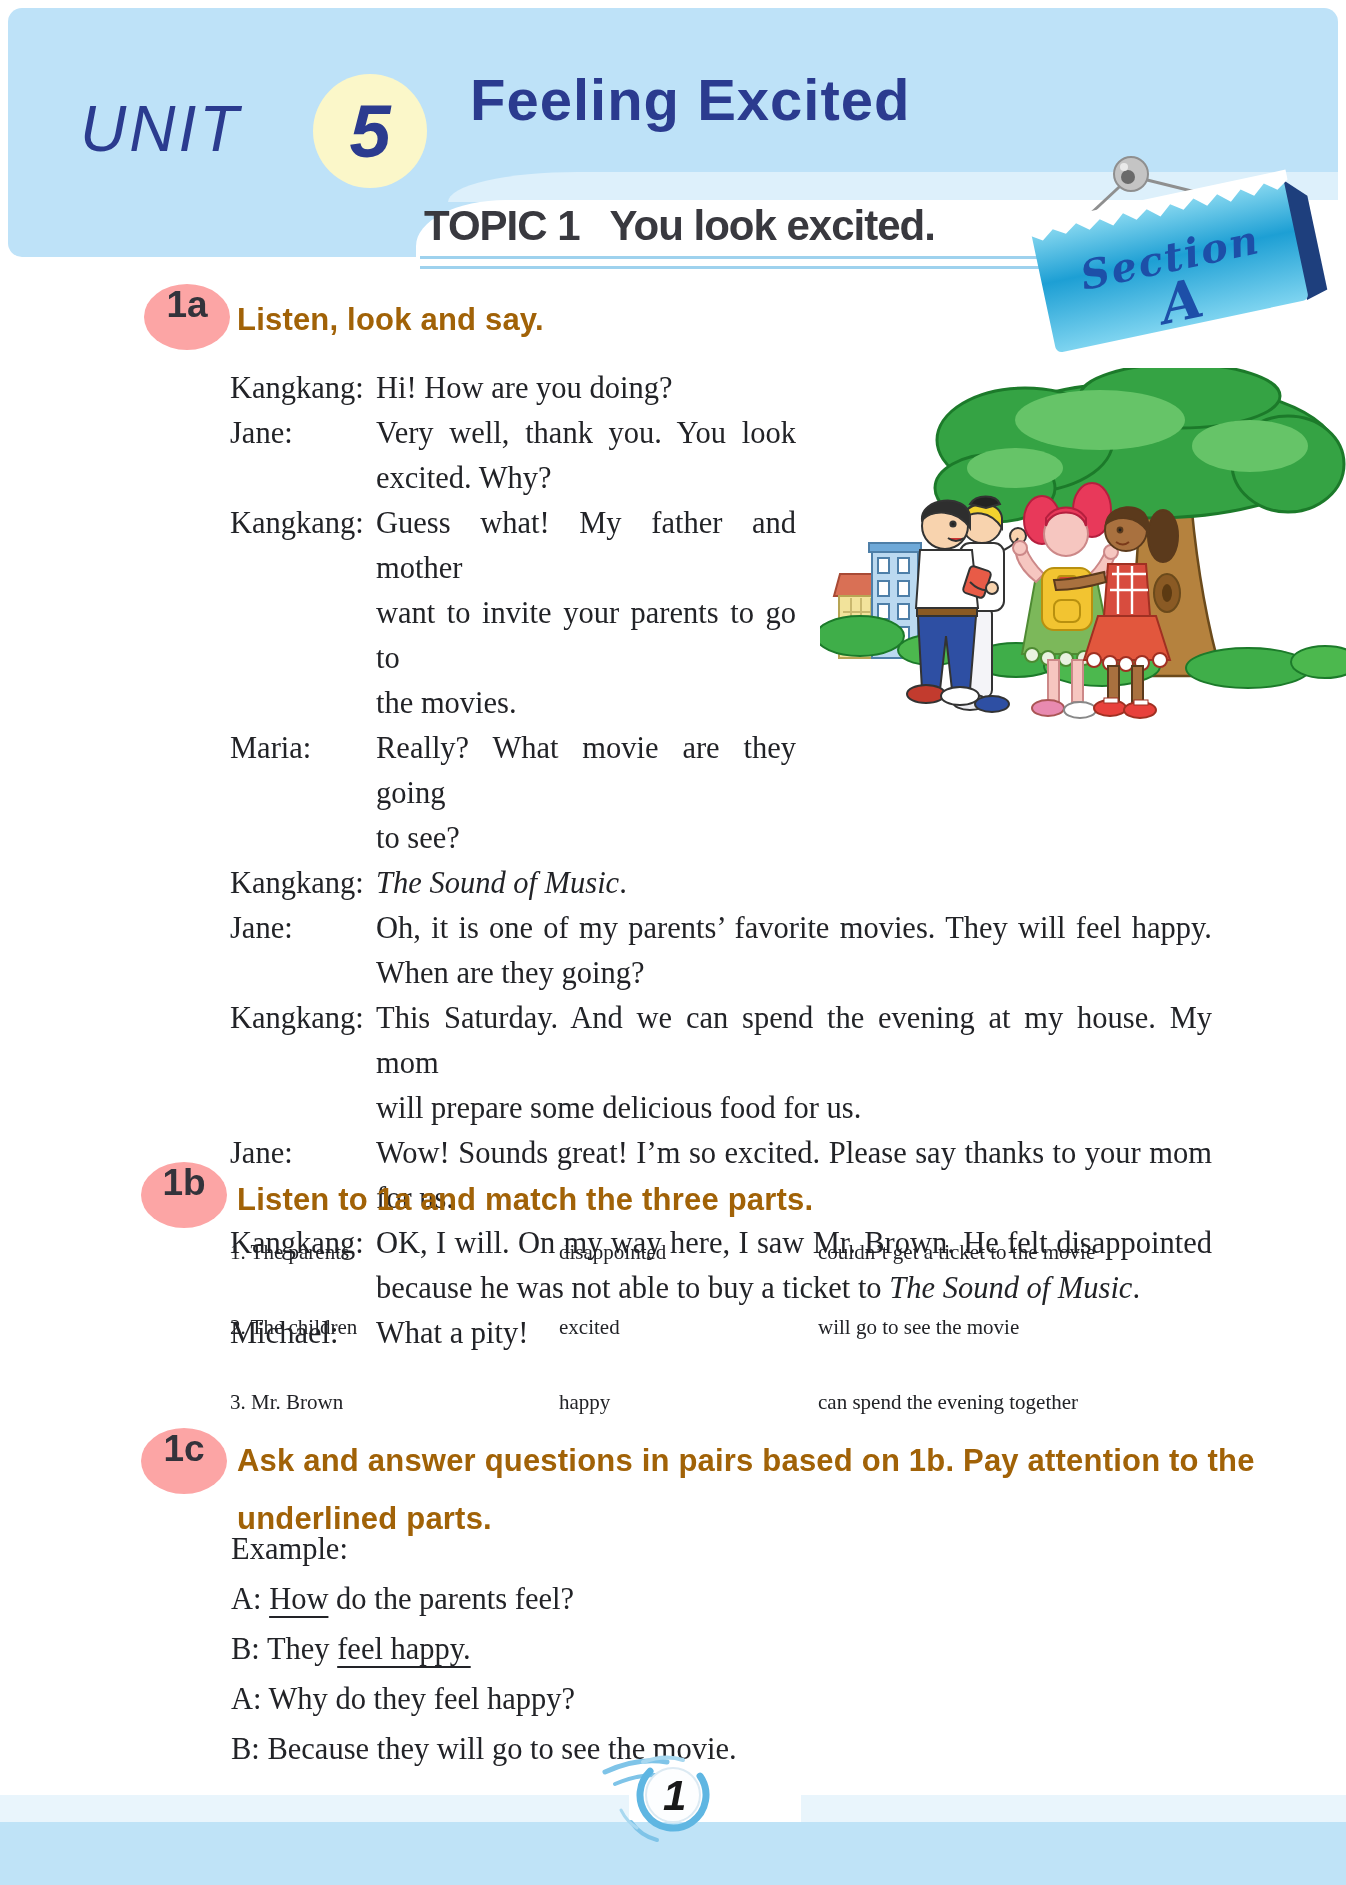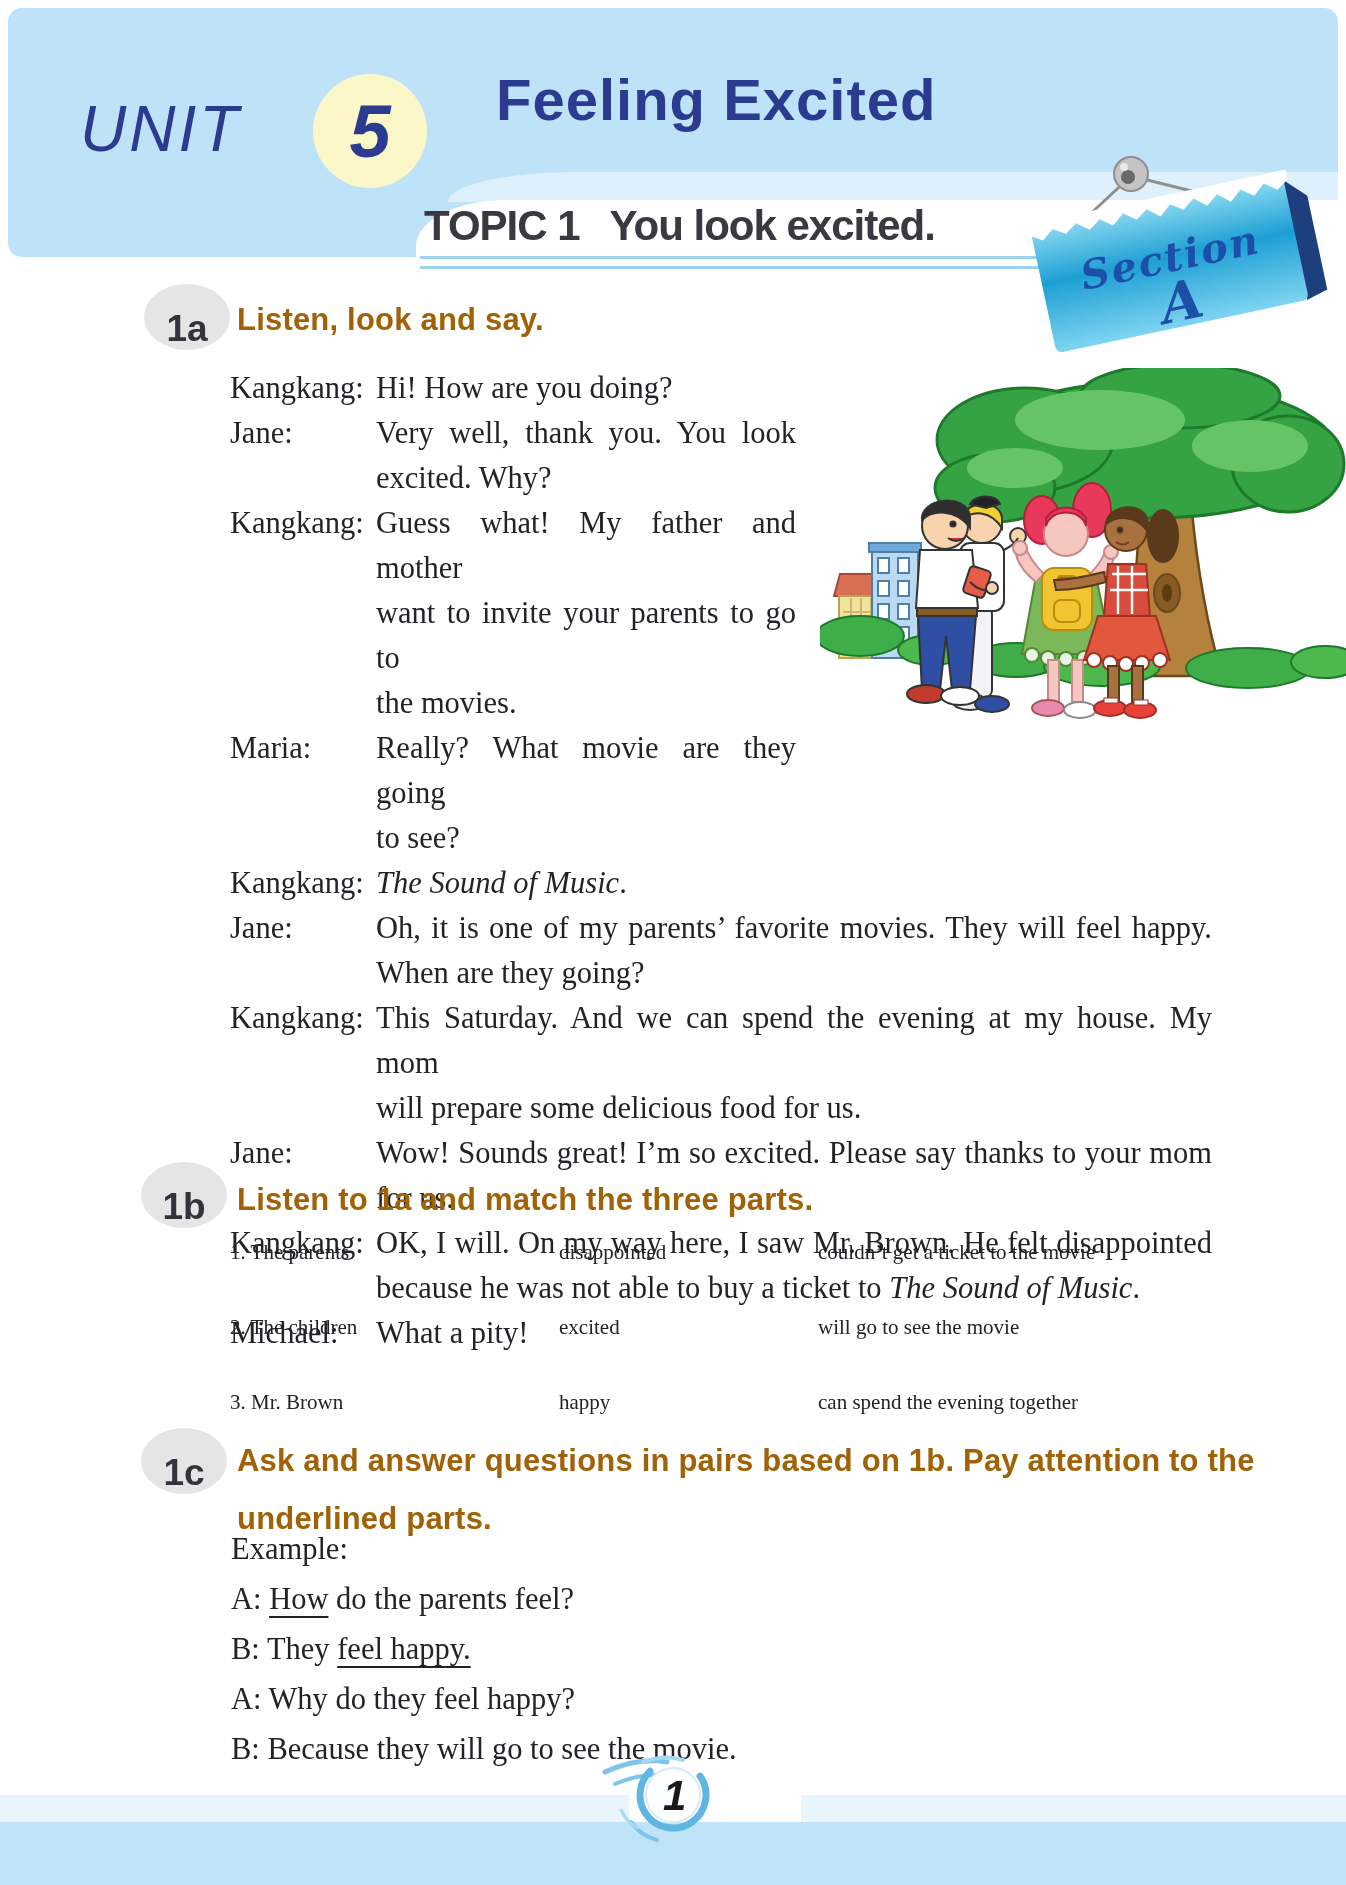--- a/index.html
+++ b/index.html
@@ -13,34 +13,34 @@
                background:#DDF0FB;border-top-left-radius:130px 30px;}
   .topic-band{position:absolute;left:416px;top:200px;width:922px;height:60px;
               background:#ffffff;border-top-left-radius:90px 46px;}
   .unit-label{position:absolute;left:80px;top:92px;
               font-family:"Liberation Sans",sans-serif;font-weight:normal;font-style:italic;
               font-size:64px;letter-spacing:3px;color:#2B3B8F;}
   .unit-circle{position:absolute;left:313px;top:74px;width:114px;height:114px;
                border-radius:50%;background:#FBF7C9;display:flex;align-items:center;justify-content:center;}
   .unit-number{font-family:"Liberation Sans",sans-serif;font-weight:bold;font-style:italic;
                font-size:74px;color:#2B3B8F;}
-  .main-title{position:absolute;left:496px;top:66px;
+  .main-title{position:absolute;left:470px;top:66px;
               font-family:"Liberation Sans",sans-serif;font-weight:bold;
               font-size:58px;letter-spacing:1px;color:#2B3B8F;}
   .topic-heading{position:absolute;left:424px;top:202px;white-space:nowrap;
                  font-family:"Liberation Sans",sans-serif;font-weight:bold;
                  font-size:42px;letter-spacing:-1px;color:#39393F;}
   .topic-title{margin-left:30px;}
   .topic-rule{position:absolute;left:420px;top:256px;width:835px;height:7px;
               border-top:3px solid #9ED2EE;border-bottom:3px solid #9ED2EE;}
   .ribbon{position:absolute;left:1018px;top:132px;z-index:5;}
 
   
-  .badge{position:absolute;width:86px;height:66px;border-radius:50%;background:#e5e5e5;
-         display:flex;align-items:flex-end;justify-content:center;
+  .badge{position:absolute;width:86px;height:66px;border-radius:50%;background:#fca5a5;
+         display:flex;align-items:flex-start;justify-content:center;
          font-family:"Liberation Sans",sans-serif;font-weight:bold;font-size:37px;color:#33333B;}
   .badge-a{left:144px;top:284px;}
   .badge-b{left:141px;top:1162px;}
   .badge-c{left:141px;top:1428px;}
   .ex-heading{position:absolute;font-family:"Liberation Sans",sans-serif;font-weight:bold;
               font-size:31px;color:#a16207;letter-spacing:0.2px;}
   .h-a{left:237px;top:302px;}
   .h-b{left:237px;top:1182px;}
   .h-c{left:237px;top:1432px;line-height:58px;}
 

